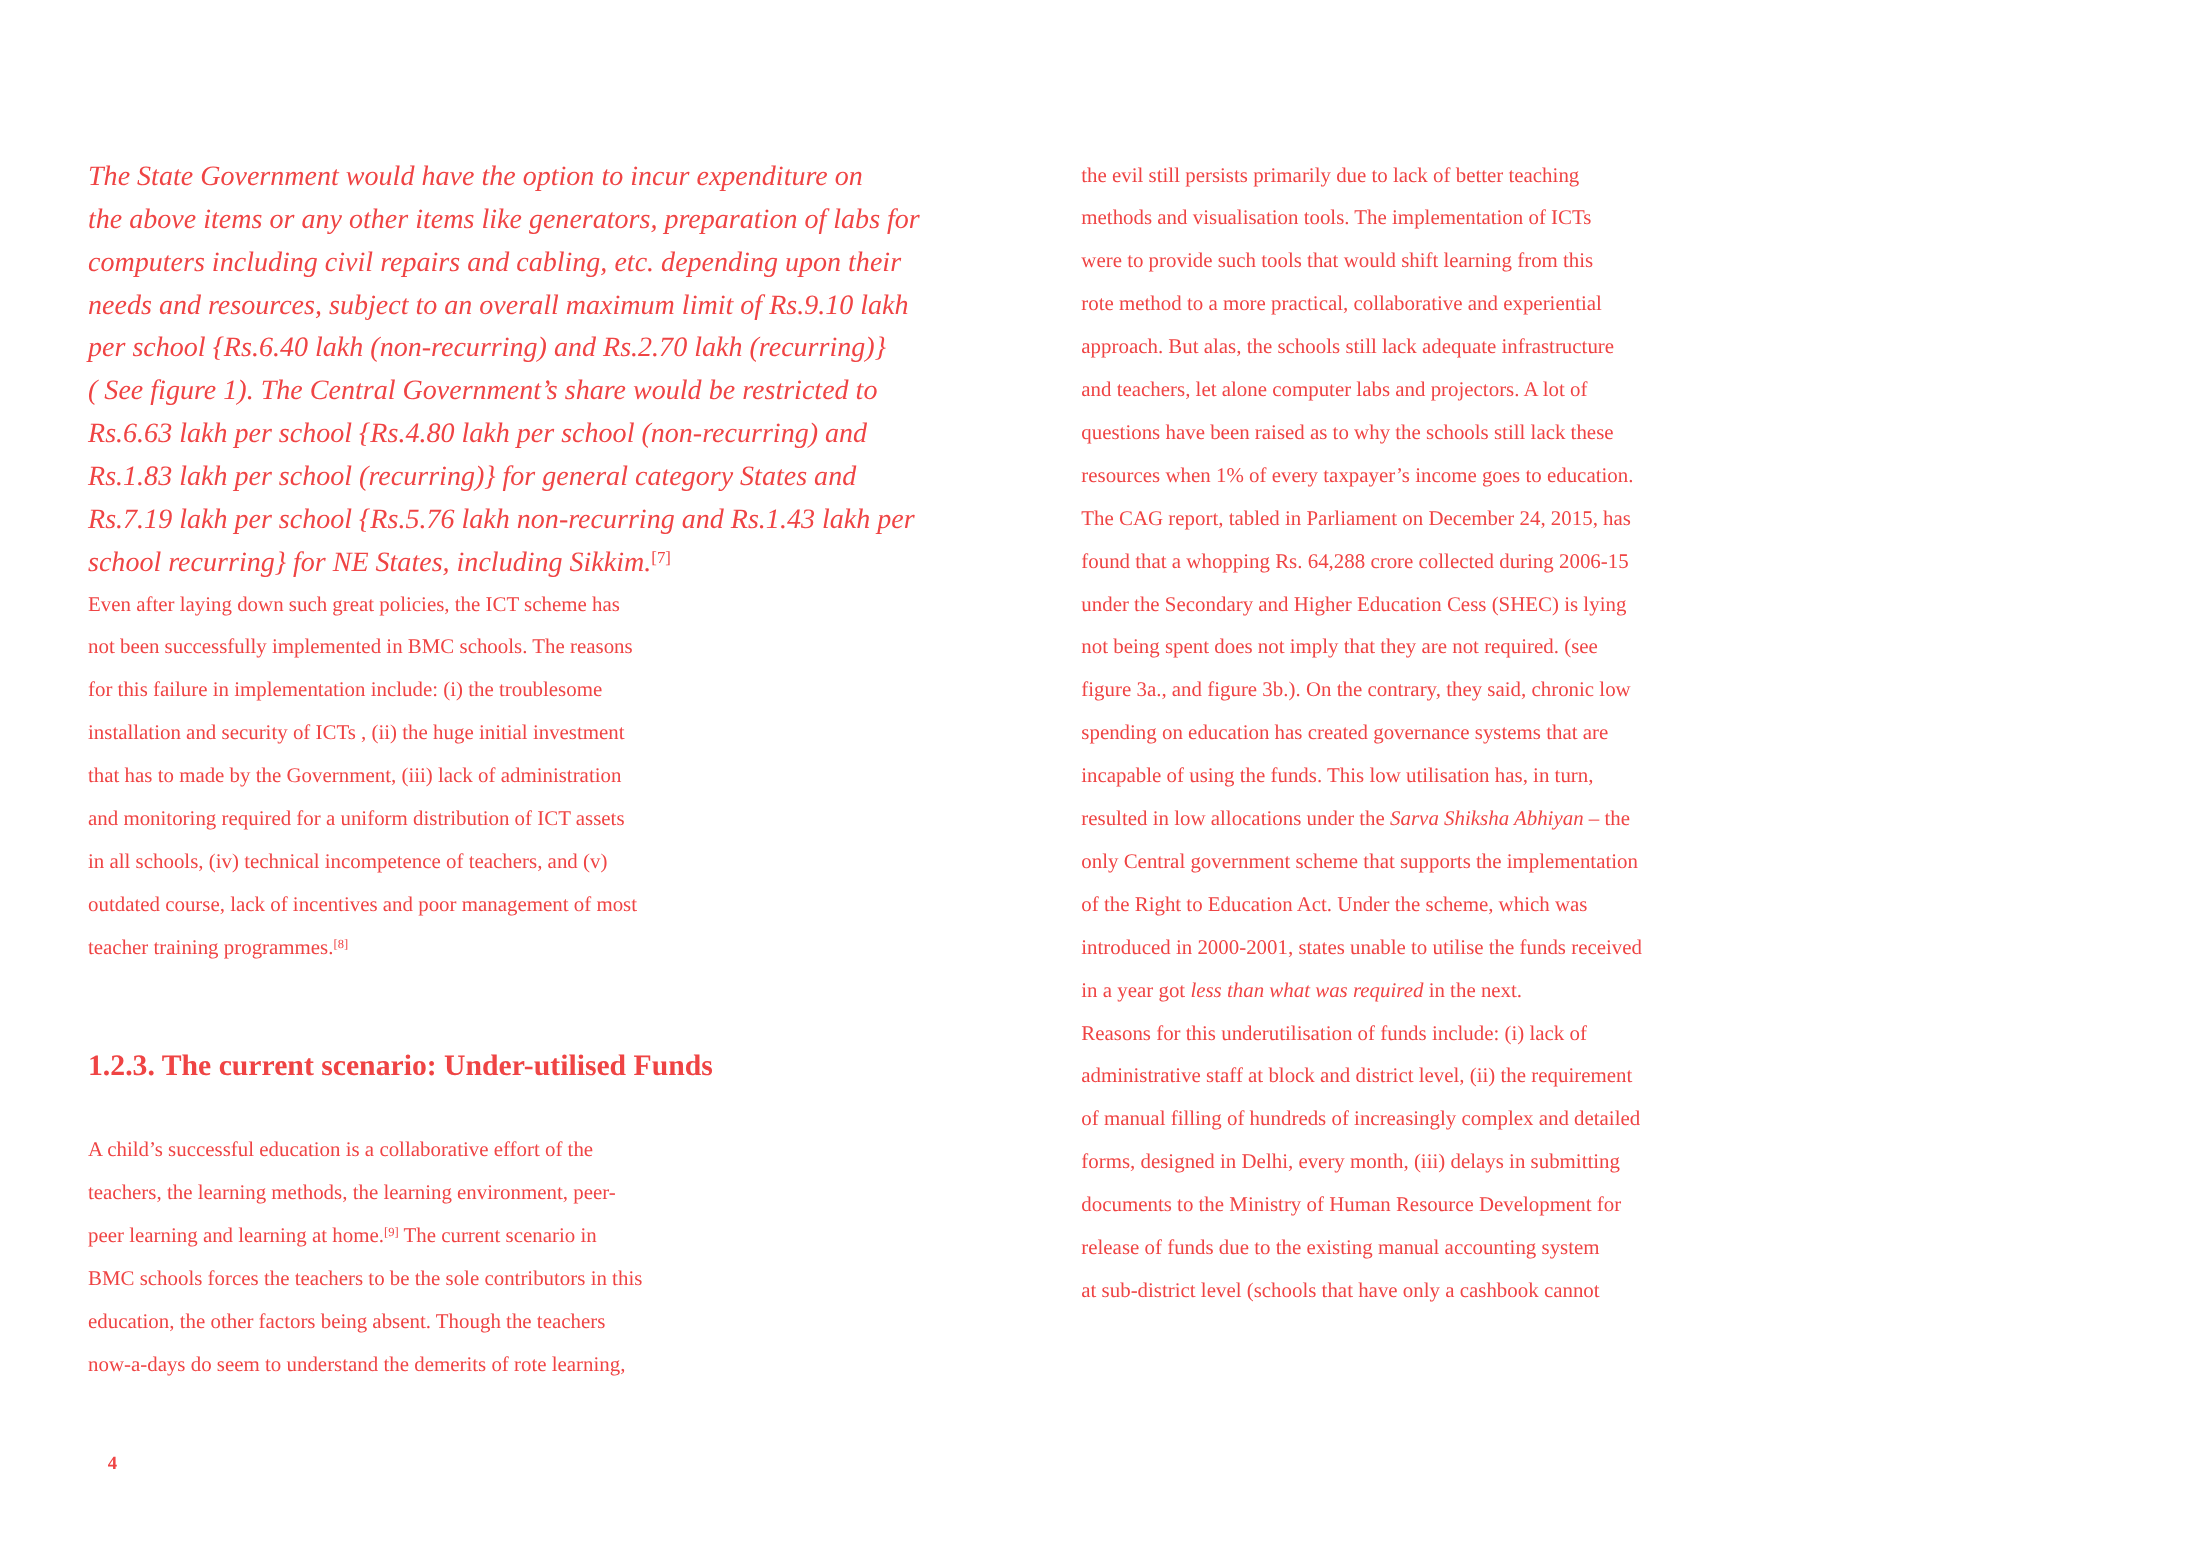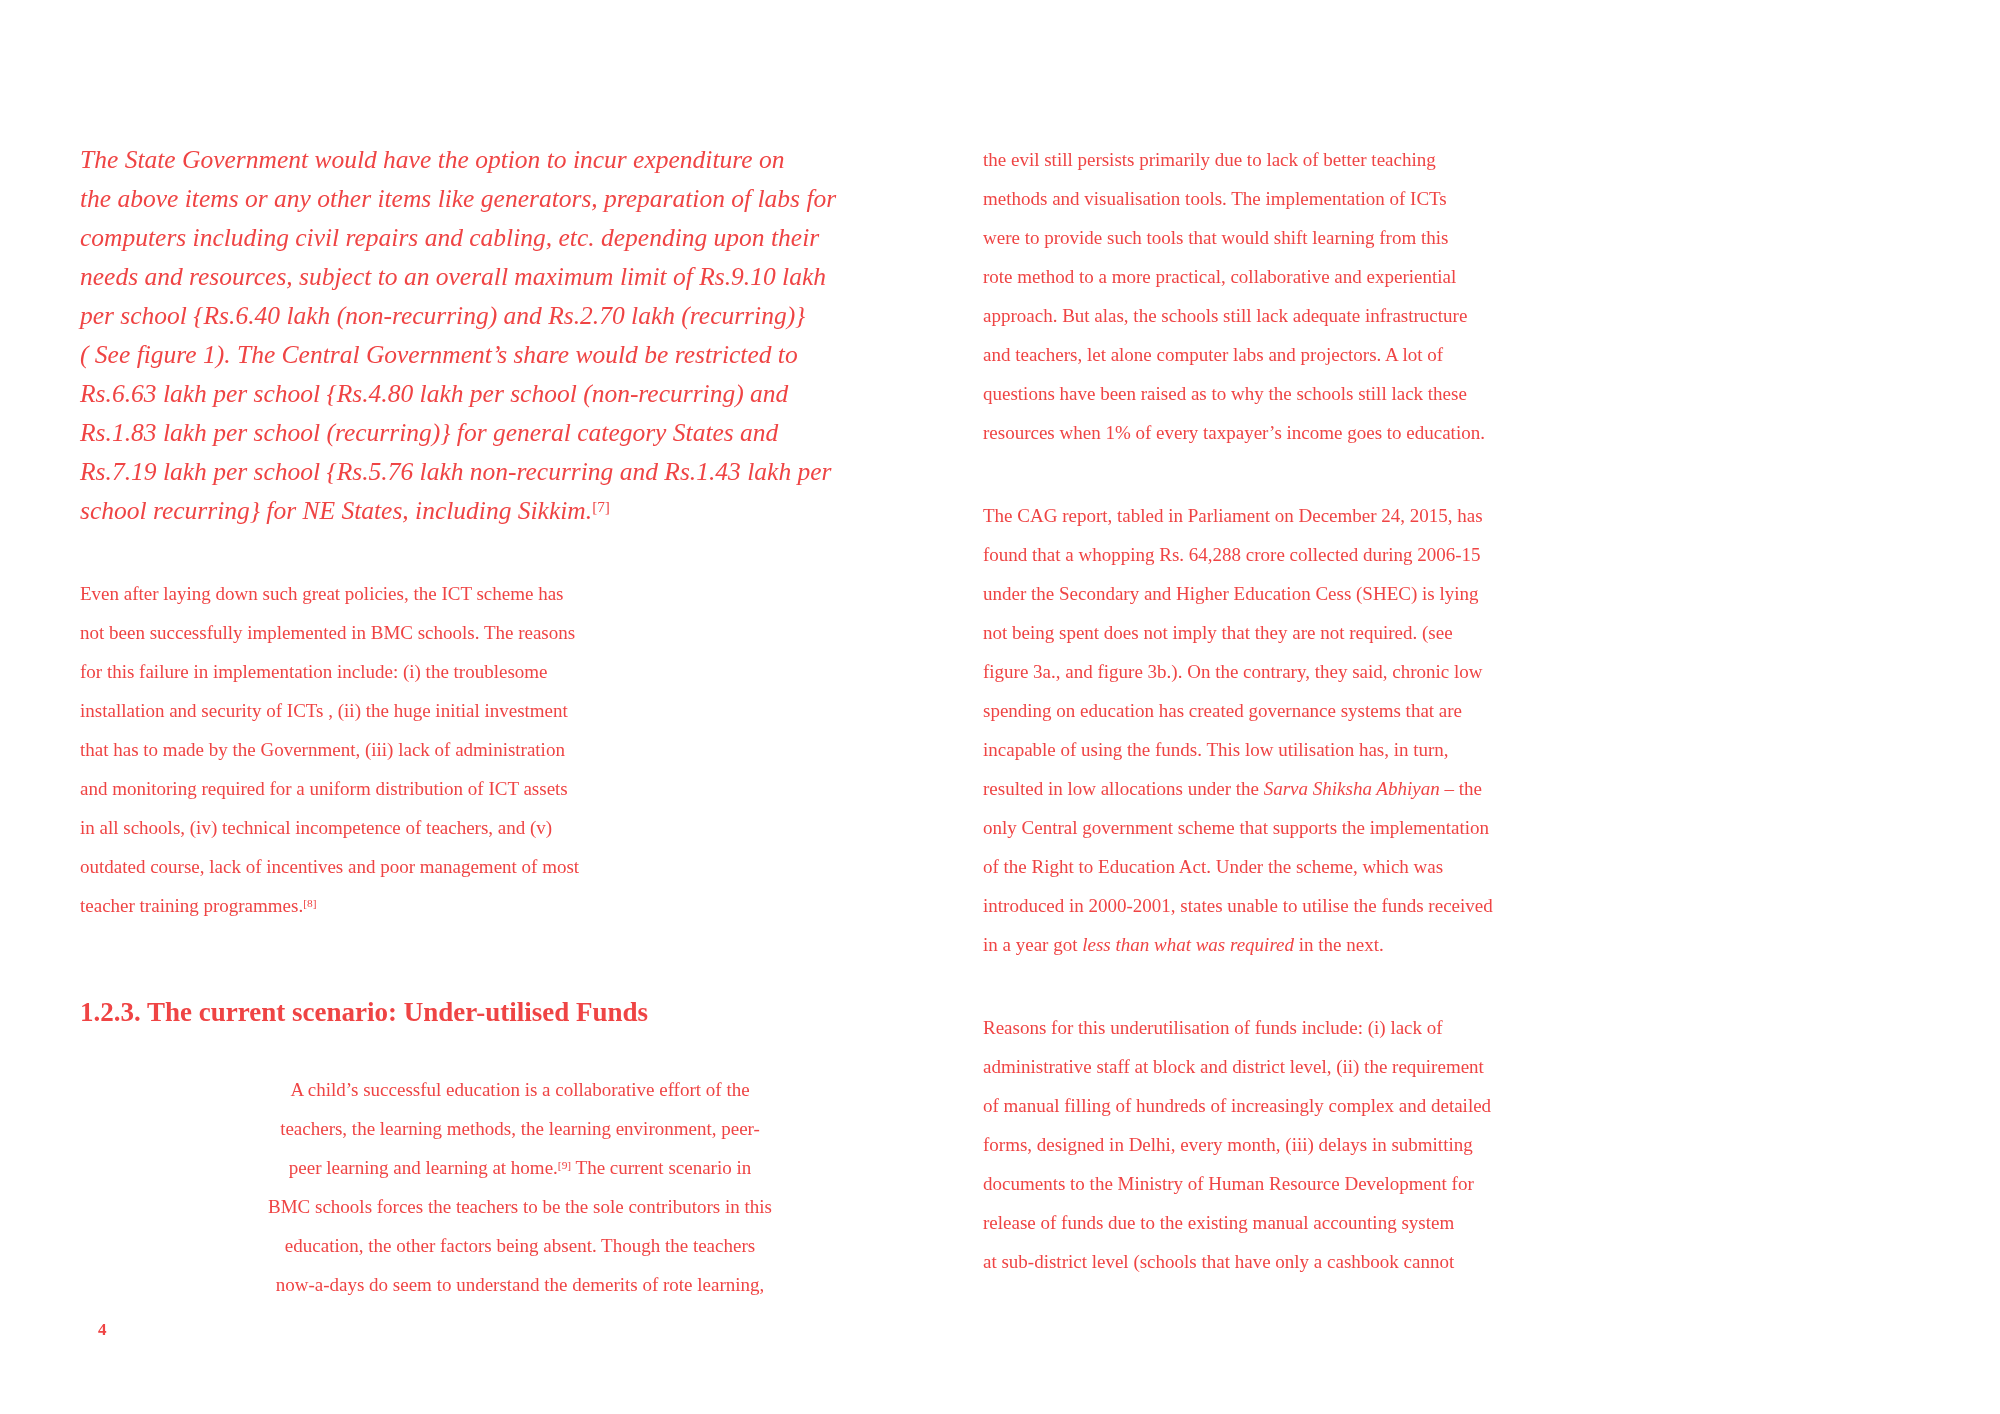--- a/index.html
+++ b/index.html
@@ -20,23 +20,23 @@
     position: absolute;
     top: 140px;
   }
   .col-left  { left: 80px;  width: 880px; }
   .col-right { left: 983px; width: 880px; }
 
   .block {
     font-size: 19px;
     line-height: 39px;
   }
-  .block + .block { margin-top: 44px; }
+  .block + .block { }
   .block.heading  { margin-top: 68px; }
-  .block.heading + .block { margin-top: 38px; text-align: center; }
+  .block.heading + .block { margin-top: 38px; }
 
   .block .line { white-space: nowrap; }
 
   .quote {
     font-style: italic;
     font-size: 25.5px;
   }
   .heading {
     font-weight: bold;
     font-size: 27px;

